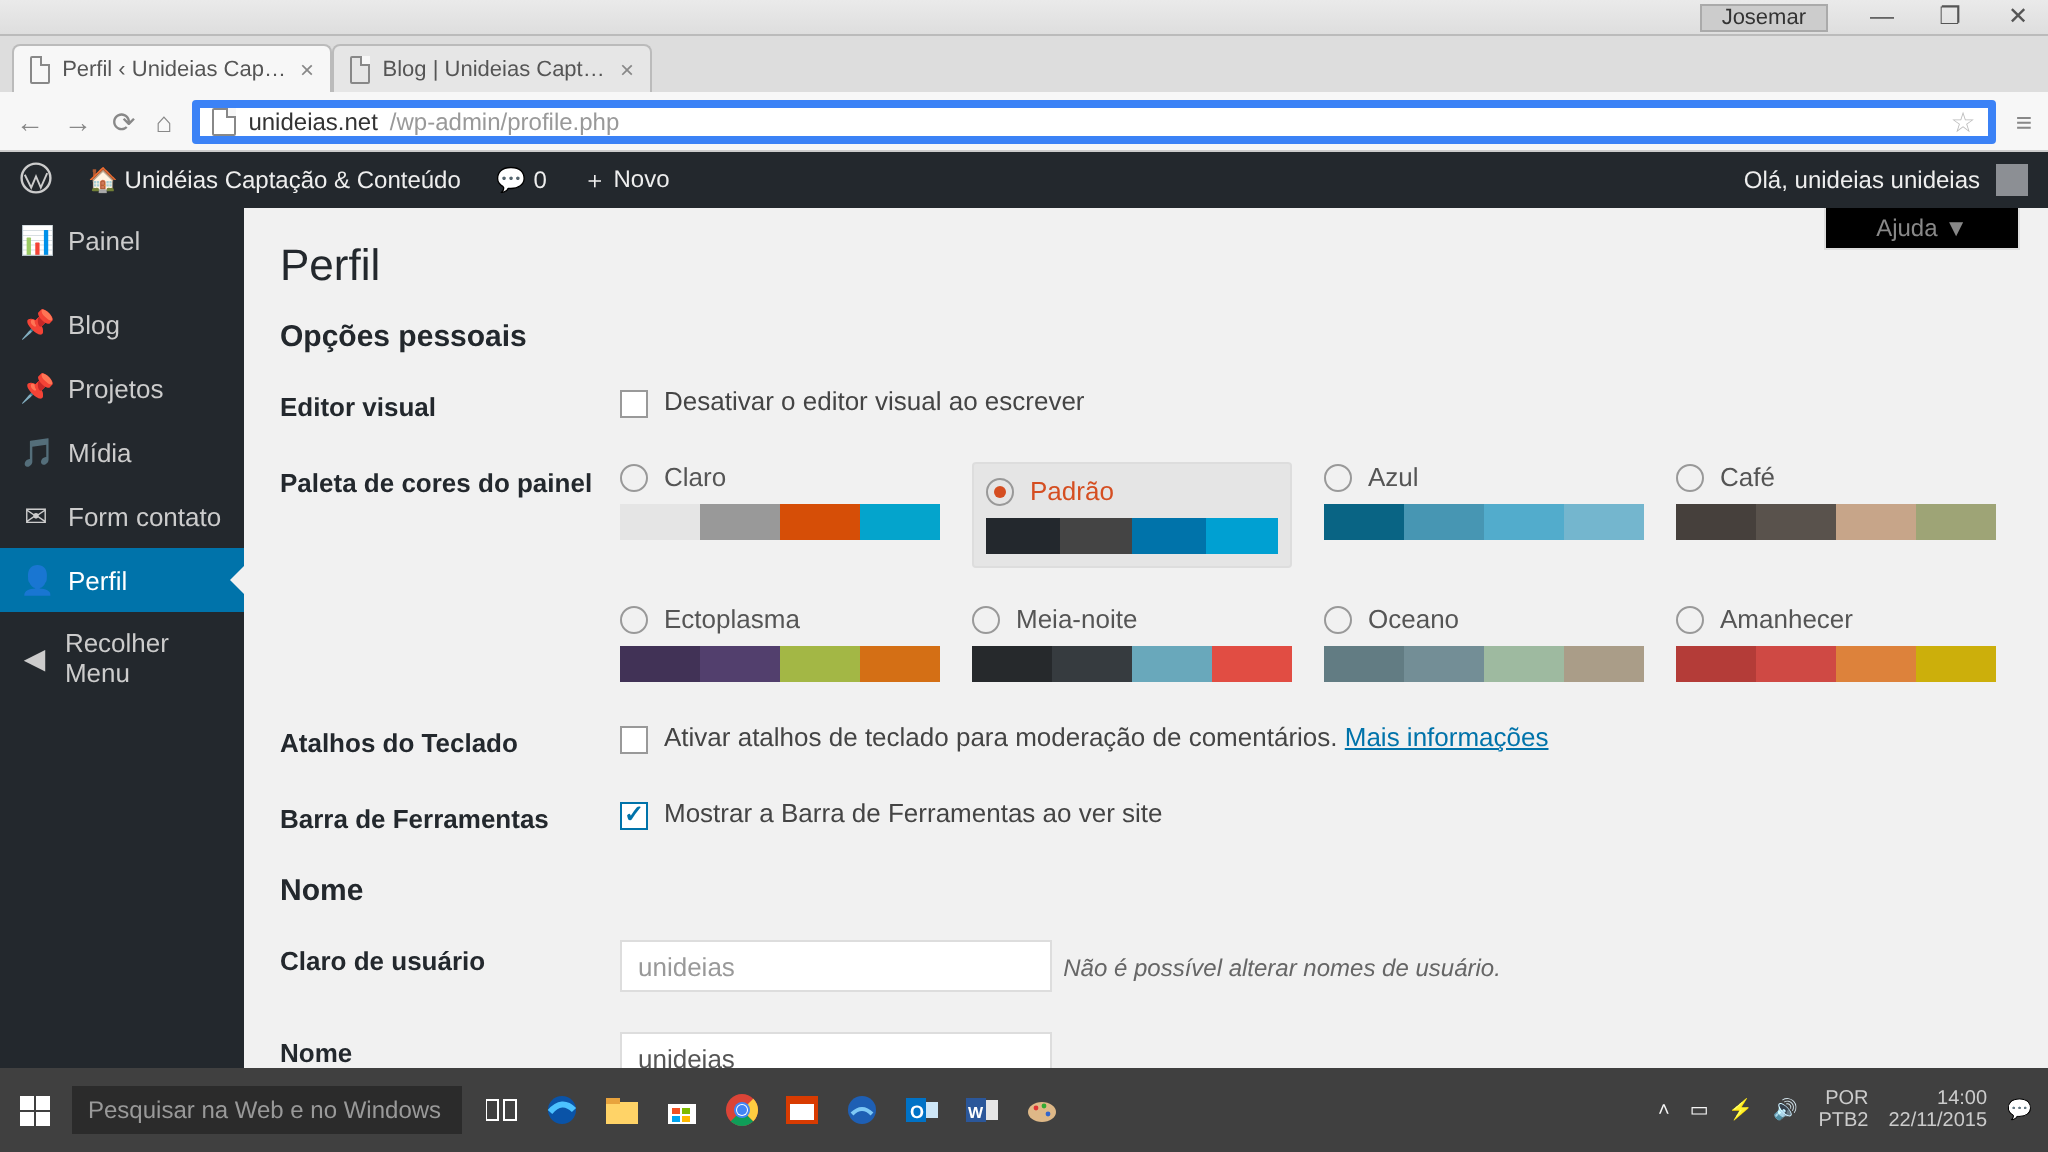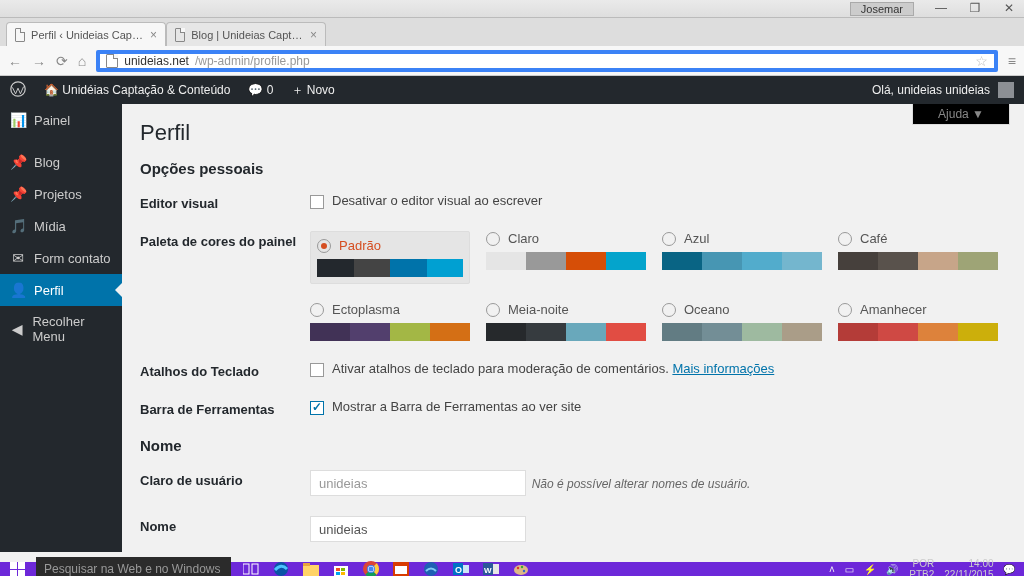--- a/index.html
+++ b/index.html
@@ -61,21 +61,21 @@
 .radio { width:14px; height:14px; border:1px solid #999; border-radius:50%; display:inline-block; position:relative; }
 .radio.on::after { content:""; position:absolute; left:3px; top:3px; width:6px; height:6px; background:#d54e21; border-radius:50%; }
 .swatches { display:flex; height:18px; }
 .swatches span { flex:1; }
 
 .text-input { width:216px; height:26px; border:1px solid #ddd; background:#fff; padding:0 8px; font-size:13px; color:#555; }
 .text-input.ro { color:#999; }
 .hint { font-style:italic; color:#666; font-size:12px; margin-left:2px; }
 
 
-.taskbar { position:absolute; left:0; right:0; bottom:0; height:14px; background:#6d28d9; display:flex; align-items:center; color:#ddd; }
+.taskbar { position:absolute; left:0; right:0; bottom:0; height:42px; background:#404040; display:flex; align-items:center; color:#ddd; }
 .taskbar .start { width:34px; height:30px; display:flex; align-items:center; justify-content:center; }
 .win-logo { display:grid; grid-template-columns:7px 7px; grid-template-rows:7px 7px; gap:1px; }
 .win-logo span { background:#fff; }
 .search-box { width:195px; height:24px; background:#2b2b2b; margin-left:2px; display:flex; align-items:center; padding:0 8px; color:#999; font-size:12px; }
 .task-icons { display:flex; gap:2px; margin-left:6px; }
 .tico { width:28px; height:26px; display:flex; align-items:center; justify-content:center; }
 .tray { margin-left:auto; display:flex; align-items:center; gap:10px; padding-right:8px; color:#ccc; font-size:10px; }
 .tray .clock { text-align:right; line-height:11px; }
 .tray-ico { filter:brightness(1.2); }
 
@@ -176,42 +176,42 @@
       <div class="label">Editor visual</div>
       <div class="field">
         <label><span class="chk"></span><span>Desativar o editor visual ao escrever</span></label>
       </div>
     </div>
 
     <div class="form-row">
       <div class="label">Paleta de cores do painel</div>
       <div class="field">
         <div class="scheme-grid" id="scheme-grid">
+            <div class="scheme">
+              <div class="scheme-head">
+                <span class="radio "></span>
+                <span>Claro</span>
+              </div>
+              <div class="swatches">
+                <span style="background:#e5e5e5"></span>
+                <span style="background:#999999"></span>
+                <span style="background:#d64e07"></span>
+                <span style="background:#04a4cc"></span>
+              </div>
+            </div>
             <div class="scheme selected">
               <div class="scheme-head">
                 <span class="radio on"></span>
                 <span>Padrão</span>
               </div>
               <div class="swatches">
                 <span style="background:#23282d"></span>
                 <span style="background:#444444"></span>
                 <span style="background:#0073aa"></span>
                 <span style="background:#00a0d2"></span>
-              </div>
-            </div>
-            <div class="scheme">
-              <div class="scheme-head">
-                <span class="radio "></span>
-                <span>Claro</span>
-              </div>
-              <div class="swatches">
-                <span style="background:#e5e5e5"></span>
-                <span style="background:#999999"></span>
-                <span style="background:#d64e07"></span>
-                <span style="background:#04a4cc"></span>
               </div>
             </div>
             <div class="scheme">
               <div class="scheme-head">
                 <span class="radio "></span>
                 <span>Azul</span>
               </div>
               <div class="swatches">
                 <span style="background:#096484"></span>
                 <span style="background:#4796b3"></span>

